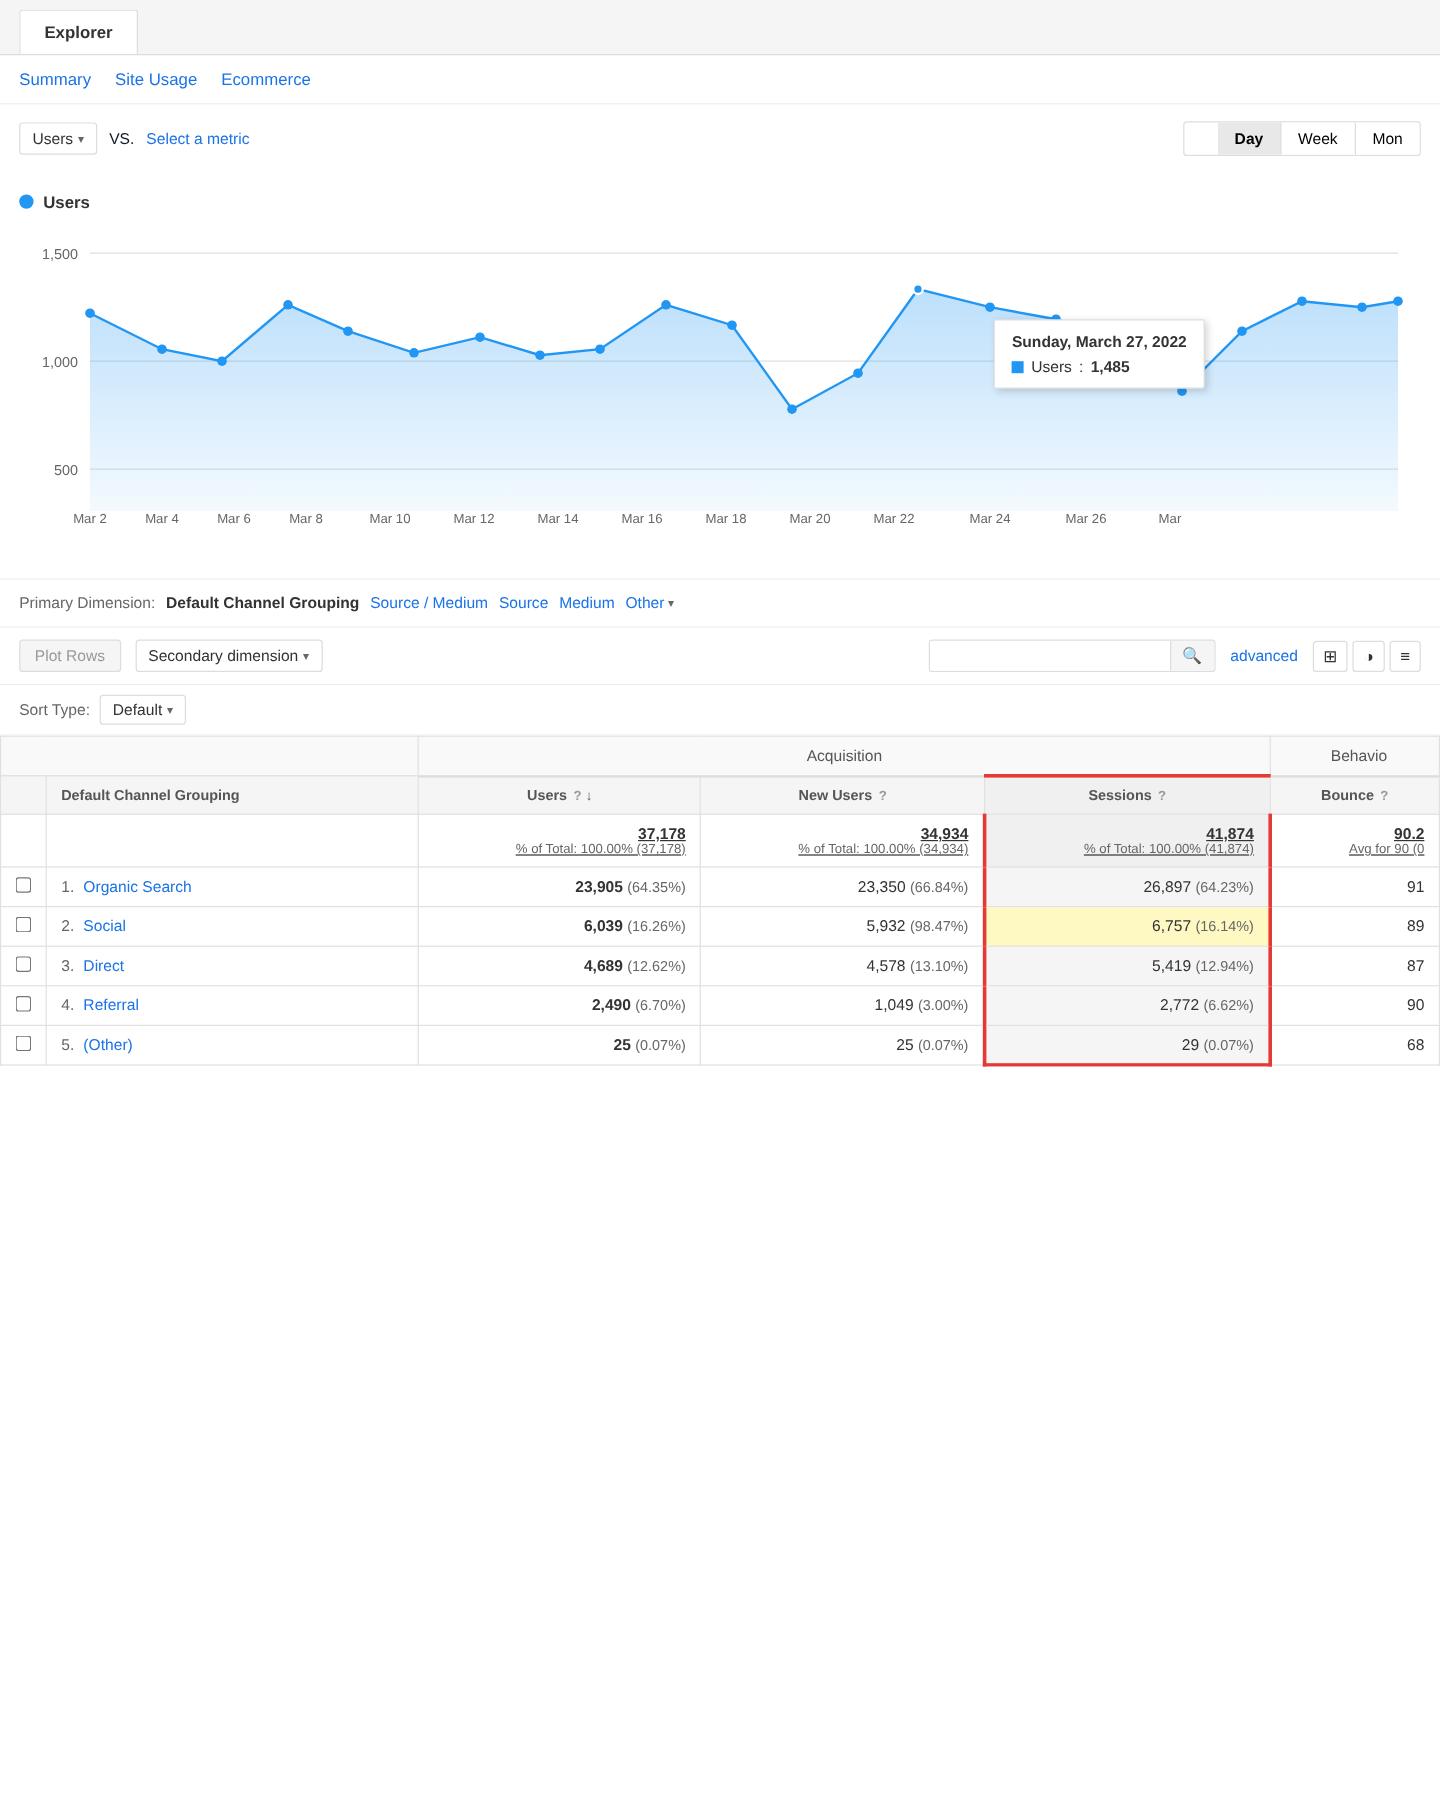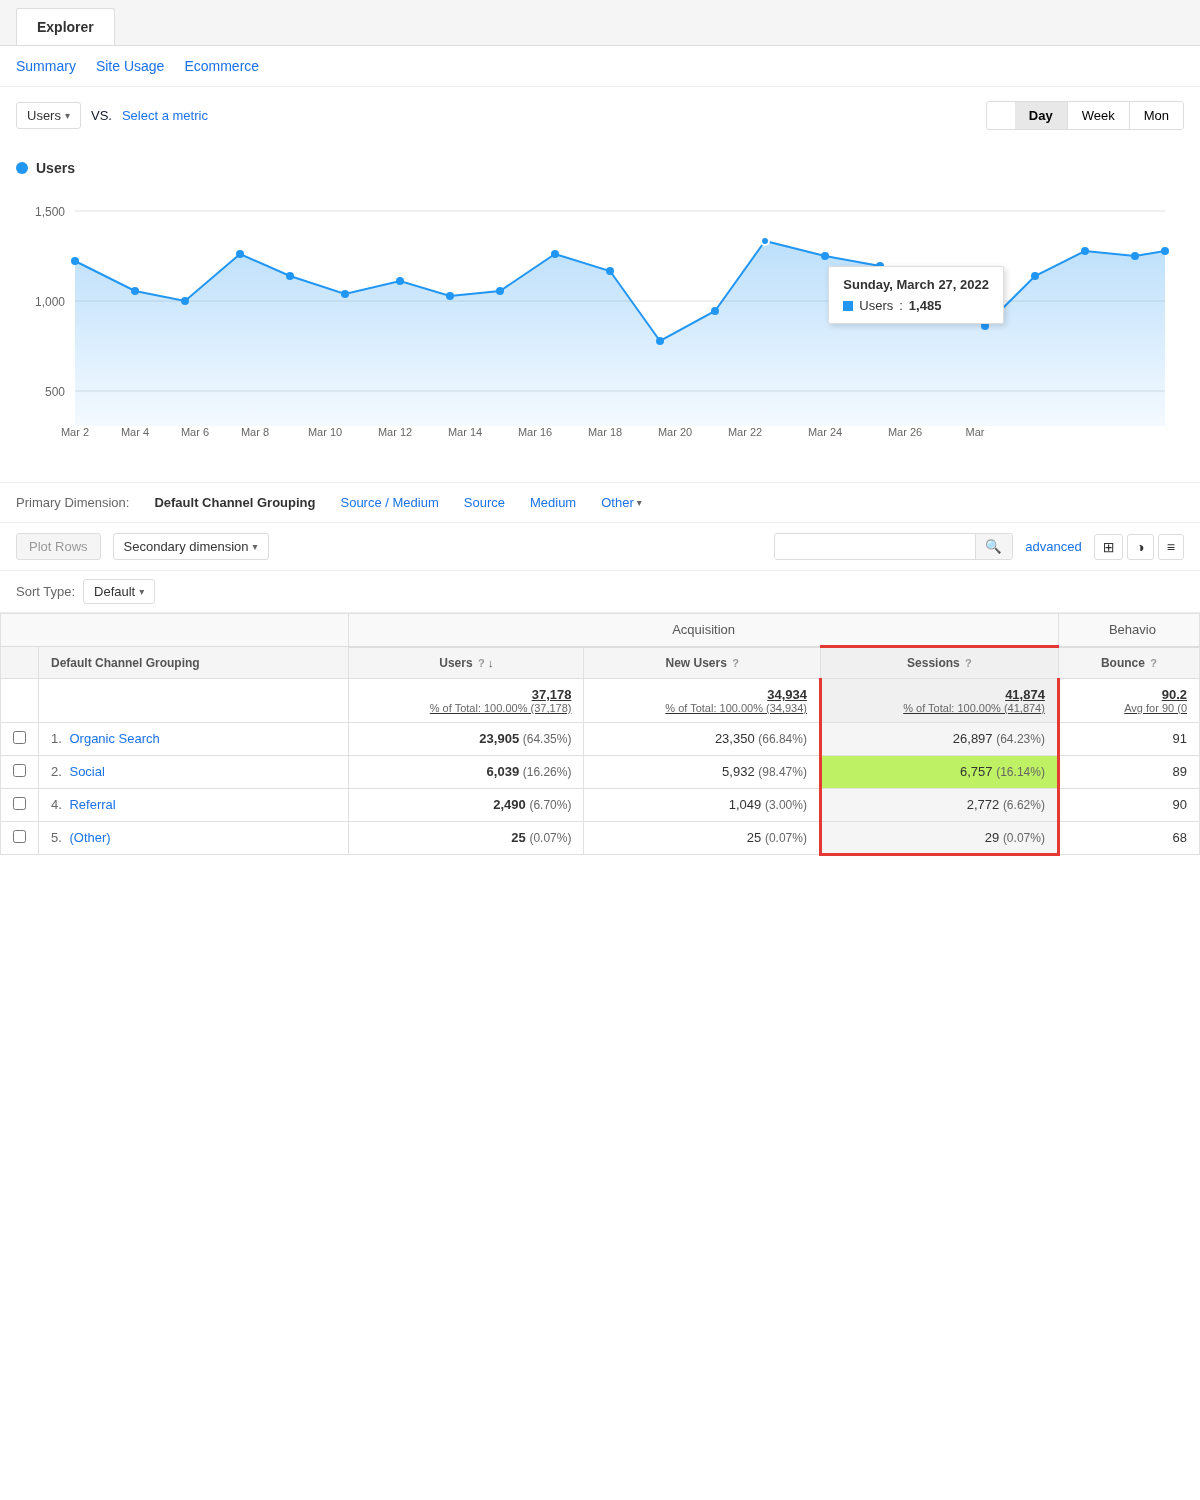--- a/index.html
+++ b/index.html
@@ -31,21 +31,21 @@
     .chart-container { position: relative; height: 280px; }
     .chart-svg { width: 100%; height: 100%; }
 
     
     .chart-tooltip { position: absolute; right: 180px; top: 80px; background: white; border: 1px solid #ddd; padding: 10px 14px; box-shadow: 2px 2px 6px rgba(0,0,0,0.15); border-radius: 2px; font-size: 13px; }
     .tooltip-date { font-weight: bold; margin-bottom: 6px; }
     .tooltip-value { display: flex; align-items: center; gap: 6px; }
     .tooltip-square { width: 10px; height: 10px; background: #2196f3; }
 
     
-    .primary-dim { display: flex; align-items: flex-end; padding: 12px 16px; gap: 25px; border-bottom: 1px solid #eee; flex-wrap: wrap; }
+    .primary-dim { display: flex; align-items: flex-end; padding: 12px 16px; gap: 9px; border-bottom: 1px solid #eee; flex-wrap: wrap; }
     .primary-label { font-size: 13px; color: #666; }
     .primary-bold { font-weight: bold; color: #333; }
     .dim-link { color: #1a73e8; cursor: pointer; font-size: 13px; }
     .dim-other { display: flex; align-items: center; gap: 3px; color: #1a73e8; cursor: pointer; font-size: 13px; }
 
     
     .controls-row { display: flex; align-items: center; padding: 10px 16px; gap: 12px; border-bottom: 1px solid #eee; }
     .plot-rows-btn { padding: 5px 12px; border: 1px solid #ddd; border-radius: 3px; background: #f5f5f5; color: #999; font-size: 13px; cursor: not-allowed; }
     .secondary-dim { display: flex; align-items: center; gap: 4px; border: 1px solid #ddd; padding: 5px 10px; border-radius: 3px; cursor: pointer; font-size: 13px; background: #fff; }
     .search-box { display: flex; align-items: center; border: 1px solid #ddd; border-radius: 3px; overflow: hidden; margin-left: auto; }
@@ -354,27 +354,47 @@
           <a>Social</a>
         </td>
         <td>
           <strong>6,039</strong>
           <span style="color:#666; font-size:12px;">(16.26%)</span>
         </td>
         <td>
           <span>5,932</span>
           <span style="color:#666; font-size:12px;">(98.47%)</span>
         </td>
-        <td style="background:#bef264; border-left:3px solid #e53935; border-right:3px solid #e53935;">
+        <td style="background:#fef9c3; border-left:3px solid #e53935; border-right:3px solid #e53935;">
           <span>6,757</span>
           <span style="color:#666; font-size:12px;">(16.14%)</span>
         </td>
         <td>89</td>
       </tr>
 
+      <tr>
+        <td class="checkbox-col"><input type="checkbox" style=""></td>
+        <td class="channel-cell">
+          <span class="row-num">3.</span>
+          <a>Direct</a>
+        </td>
+        <td>
+          <strong>4,689</strong>
+          <span style="color:#666; font-size:12px;">(12.62%)</span>
+        </td>
+        <td>
+          <span>4,578</span>
+          <span style="color:#666; font-size:12px;">(13.10%)</span>
+        </td>
+        <td style="background:#f5f5f5; border-left:3px solid #e53935; border-right:3px solid #e53935;">
+          <span>5,419</span>
+          <span style="color:#666; font-size:12px;">(12.94%)</span>
+        </td>
+        <td>87</td>
+      </tr>
 
       <tr>
         <td class="checkbox-col"><input type="checkbox" style=""></td>
         <td class="channel-cell">
           <span class="row-num">4.</span>
           <a>Referral</a>
         </td>
         <td>
           <strong>2,490</strong>
           <span style="color:#666; font-size:12px;">(6.70%)</span>

